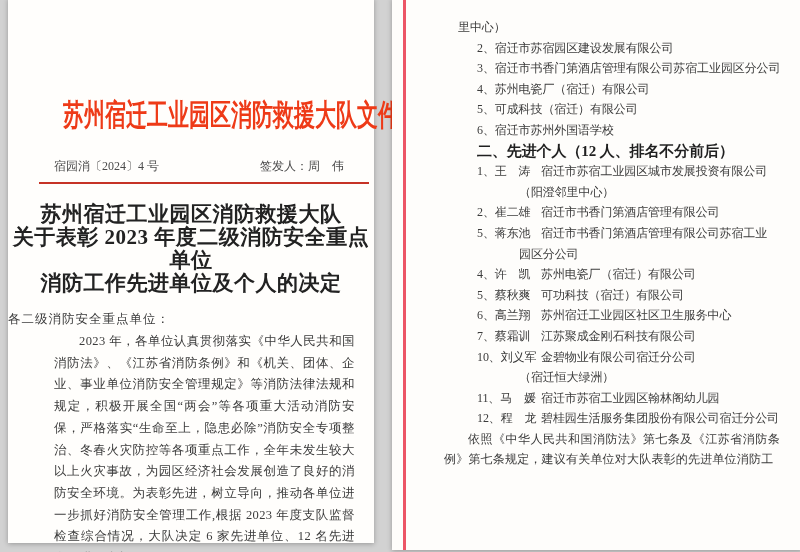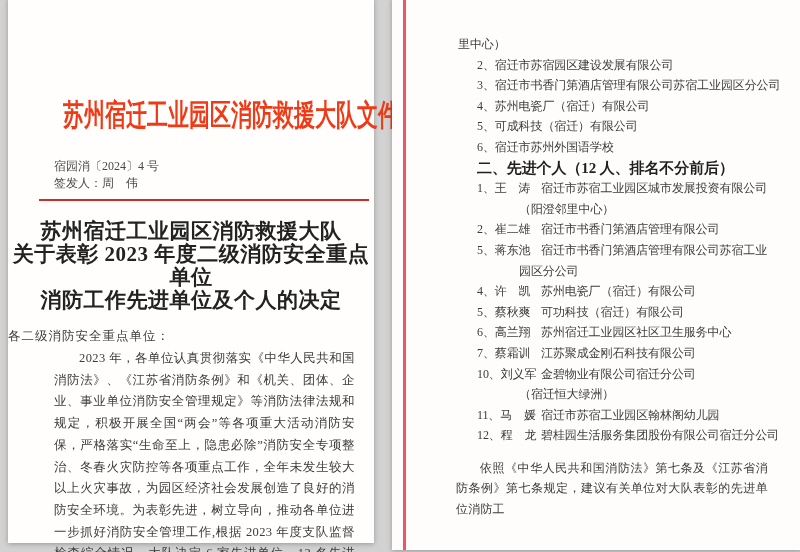--- a/index.html
+++ b/index.html
@@ -31,21 +31,20 @@
     transform-origin:center;
     letter-spacing:0px;
   }
   .doc-meta{
     margin-top:22px;
     padding:0 30px 0 46px;
     display:flex;
     justify-content:space-between;
     font-size:12px;
     color:#4a4a4a;
-    flex-direction:column;
   }
   .red-rule{
     margin:7px 5px 0 31px;
     height:2px;
     background:#c63326;
   }
   .doc-title{
     margin-top:19px;
     text-align:center;
     font-weight:bold;
@@ -81,41 +80,41 @@
 
   
   .red-edge{
     position:absolute;
     left:11px;top:0;bottom:0;
     width:3px;
     background:#ec5566;
   }
   .rp-content{
     position:absolute;
-    left:52px;top:36px;right:22px;
+    left:52px;top:19px;right:22px;
     font-size:12px;
     line-height:20.6px;
     letter-spacing:-0.1px;
     color:#3b3b3b;
   }
   .cont-line{padding-left:14px;white-space:nowrap;}
   .u-line{padding-left:33px;white-space:nowrap;}
   .sec-heading-r{
     padding-left:33px;
     font-weight:bold;
     font-size:15px;
     color:#1f1f1f;
     white-space:nowrap;
   }
   .p-row{padding-left:33px;display:flex;white-space:nowrap;}
   .p-label{flex:0 0 auto;min-width:64px;}
   .p-org{flex:0 0 auto;}
   .p-cont{padding-left:75px;white-space:nowrap;}
   .closing-para{
-    margin:12px;
+    margin:0;
     text-indent:2em;
     text-align:justify;
     letter-spacing:0.2px;
     font-family:Liberation Serif, serif;
   }
 </style>
 </head>
 <body>
 
 <div class="page page-left">

